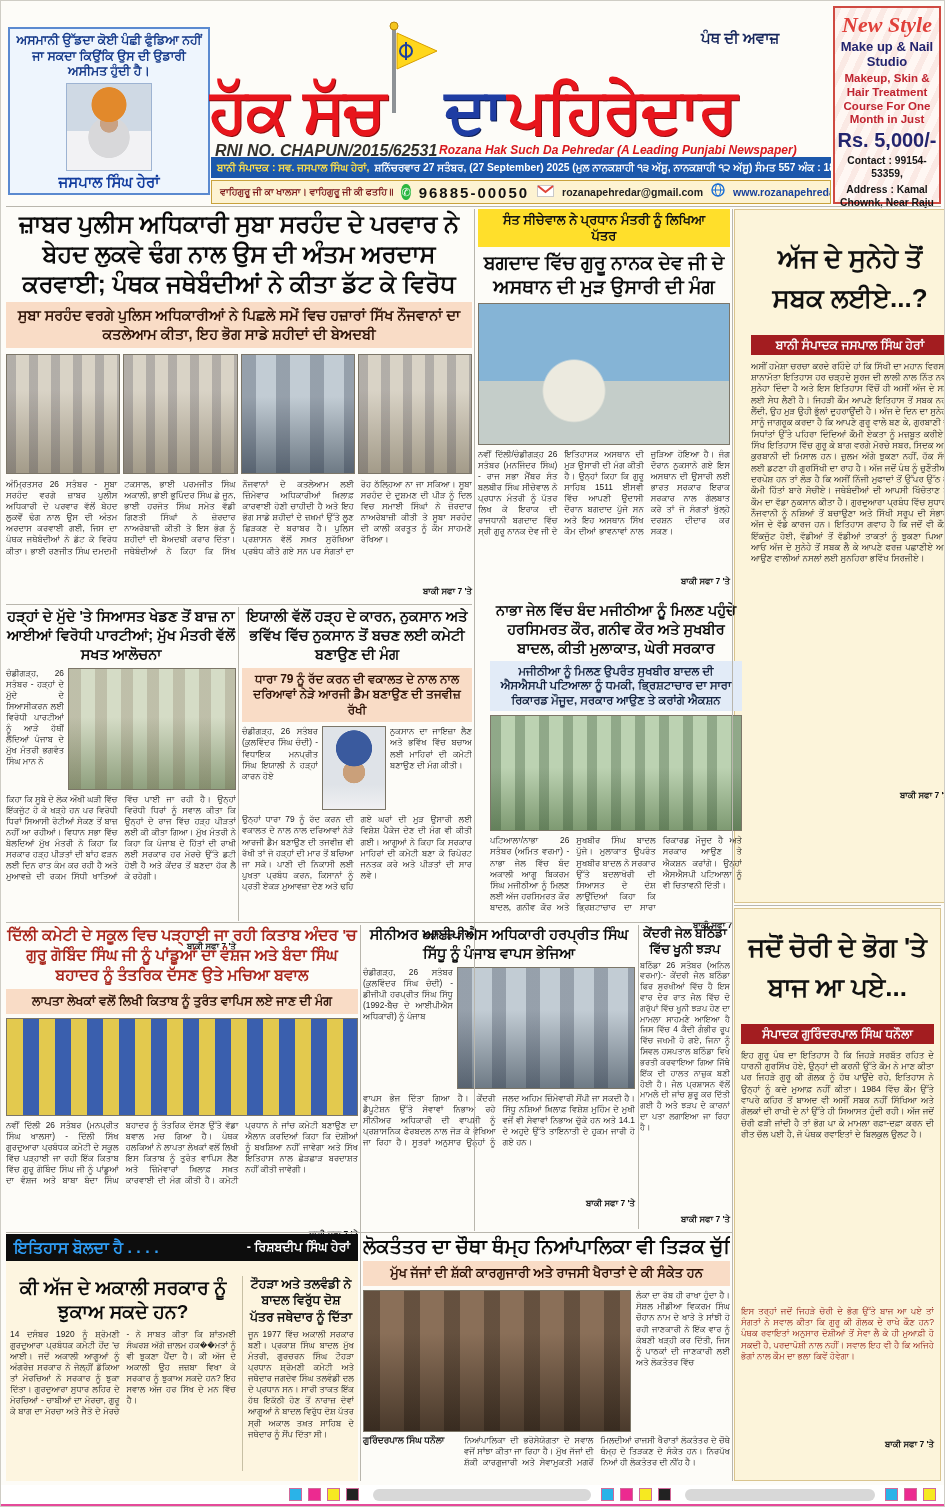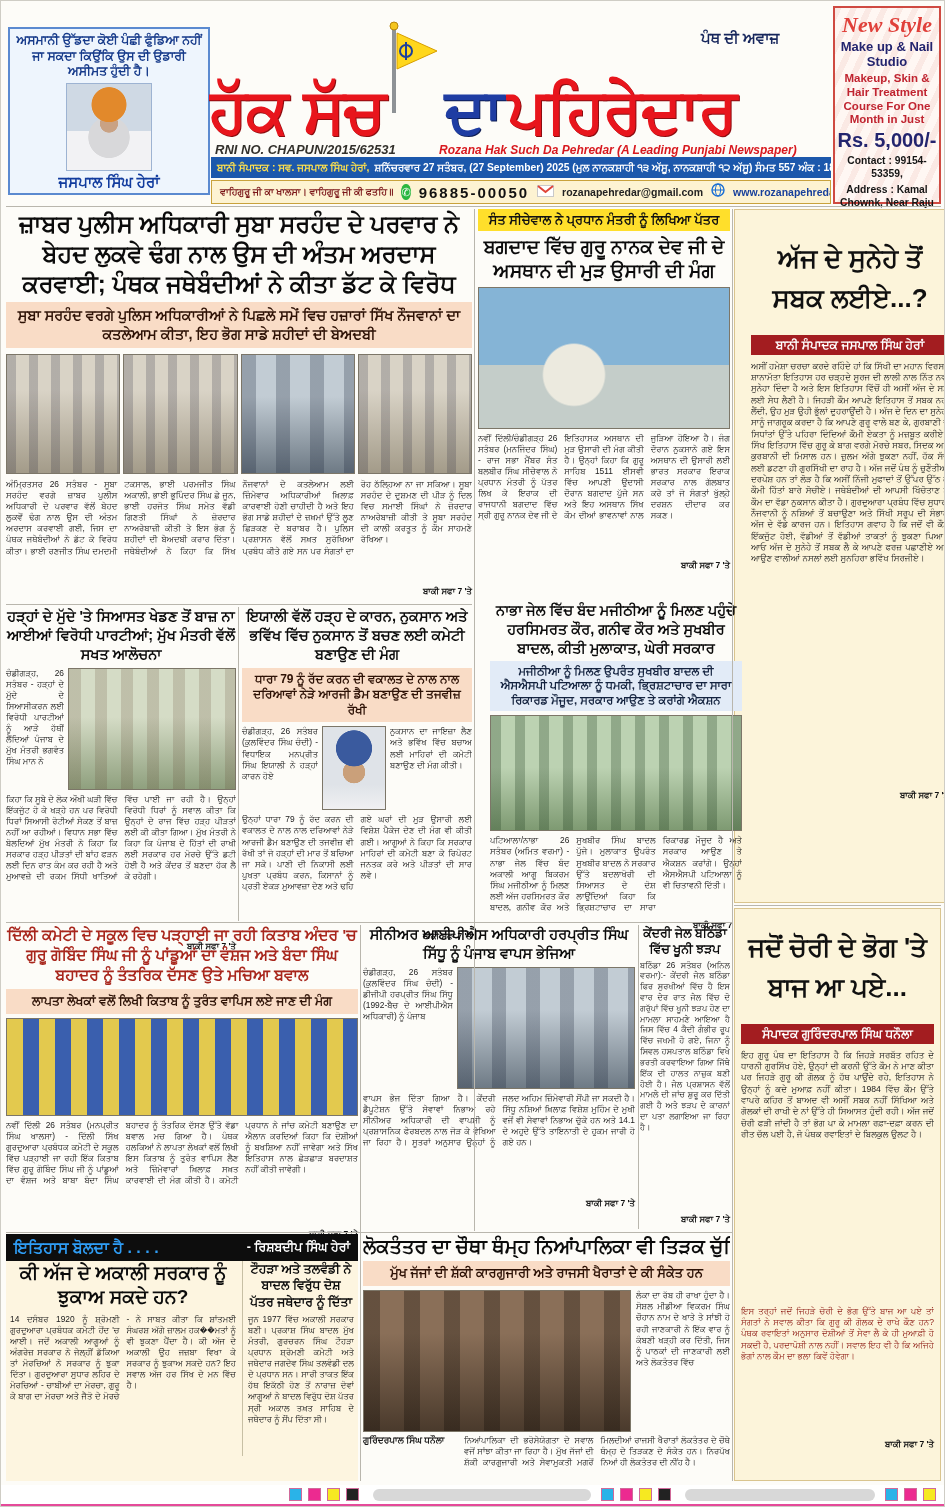--- a/index.html
+++ b/index.html
@@ -26,21 +26,21 @@
   #quote-box .owner { color:#123c9e; font-weight:bold; font-size:15px; }
 
   #masthead-title { left:208px; top:4px; width:622px; height:138px; display:flex;
     align-items:flex-end; overflow:hidden; white-space:nowrap; }
   .mast-red { color:#e8151c; font-weight:bold; font-size:62px; line-height:1.05;
     text-shadow:1px 1px 0 #8c0d10; letter-spacing:-1px; }
   .mast-blue { color:#1f3da3; font-weight:bold; font-size:62px; line-height:1.05;
     text-shadow:1px 1px 0 #101f55; margin:0 4px; }
   #flag-icon { margin:0 2px 26px 4px; flex:0 0 auto; }
   #voice-tagline { left:700px; top:28px; color:#16265c; font-weight:bold; font-size:15px; }
-  #rni-line { left:214px; top:141px; font-style:italic; font-weight:bold; font-size:13px; color:#33312c; }
+  #rni-line { left:214px; top:141px; font-style:italic; font-weight:bold; font-size:16px; color:#33312c; }
   #english-tagline { left:438px; top:142px; color:#d8191f; font-weight:bold; font-style:italic; font-size:12px; }
 
   #info-bar { left:210px; top:156px; width:620px; height:21px; background:#1c58ac;
     color:#fff; font-size:10.3px; font-weight:bold; display:flex; align-items:center;
     padding:0 6px; gap:5px; white-space:nowrap; overflow:hidden; }
   #info-bar .founder { color:#ffe14d; }
 
   #contact-bar { left:210px; top:179px; width:620px; height:24px; background:#fdf3d2;
     border:1px solid #c9a23c; display:flex; align-items:center; gap:8px; padding:0 8px;
     white-space:nowrap; overflow:hidden; }
@@ -66,21 +66,21 @@
   
   .headline-xl { font-size:24px; line-height:1.24; font-weight:800; color:#0b0b0b; text-align:center; }
   .headline-lg { font-size:19px; line-height:1.25; font-weight:800; color:#0b0b0b; text-align:center; }
   .headline-md { font-size:14.5px; line-height:1.3; font-weight:800; color:#0b0b0b; text-align:center; }
   .headline-sm { font-size:12.5px; line-height:1.3; font-weight:800; color:#0b0b0b; text-align:center; }
   .sub-pink { background:#f9dcc6; color:#2e1206; font-weight:bold; text-align:center;
     font-size:14.5px; line-height:1.3; padding:4px 6px; margin-top:4px; }
   .sub-blue { background:#e2ebf7; color:#14233f; font-weight:bold; text-align:center;
     font-size:11.5px; line-height:1.3; padding:3px 5px; margin-top:3px; }
   .kicker { background:#ffdf2b; color:#111; font-weight:bold; text-align:center;
-    font-size:13px; padding:3px 4px; }
+    font-size:13px; padding:3px 20px; }
   .body-txt { font-size:8.4px; line-height:1.32; color:#1b1b1b; text-align:justify; overflow:hidden; }
   .cols2 { column-count:2; column-gap:7px; }
   .cols3 { column-count:3; column-gap:7px; }
   .cols4 { column-count:4; column-gap:7px; }
   .cont-mark { font-size:8.5px; font-weight:bold; color:#111; text-align:right; margin-top:1px; }
   .ph { background:linear-gradient(#cdc7b9,#968f80); border:1px solid #7c7668; position:relative; }
   .ph-crowd { background:
       repeating-linear-gradient(90deg, rgba(40,40,60,.22) 0 9px, rgba(0,0,0,0) 9px 22px),
       linear-gradient(#d9d3c6 0 30%, #a39b89 100%); }
   .ph-shrine { background:
@@ -158,21 +158,21 @@
   #sidhu .body-txt.lower { height:104px; margin-top:4px; }
 
   #bathinda { left:639px; top:924px; width:90px; }
   #bathinda .body-txt { height:252px; margin-top:3px; font-size:8.2px; }
 
   #itihas { left:5px; top:1233px; width:352px; height:247px; background:#fdf5e0; }
   #itihas .bar { height:27px; background:#0d0d0d; display:flex; align-items:center;
     gap:6px; padding:0 8px; white-space:nowrap; overflow:hidden; }
   #itihas .bar .t { color:#2f9df5; font-weight:800; font-size:16px; }
   #itihas .bar .a { color:#ffffff; font-weight:bold; font-size:12.5px; margin-left:auto; }
-  #itihas .cols-wrap { display:flex; gap:6px; padding:0 4px; }
+  #itihas .cols-wrap { display:flex; gap:6px; padding:15px 4px; }
   #itihas .left { width:226px; }
   #itihas .left .body-txt { height:142px; margin-top:5px; }
   #itihas .right { flex:1; border-left:1px solid #c7bfa4; padding-left:5px; }
   #itihas .right .body-txt { height:142px; margin-top:4px; }
 
   #loktantar { left:362px; top:1233px; width:367px; }
   #loktantar .headline-lg { font-size:19.5px; white-space:nowrap; overflow:hidden; }
   #loktantar .sub-pink { font-size:13px; margin-top:3px; }
   #loktantar .lk-row { display:flex; gap:5px; height:142px; margin-top:4px; }
   #loktantar .ph { width:268px; }

